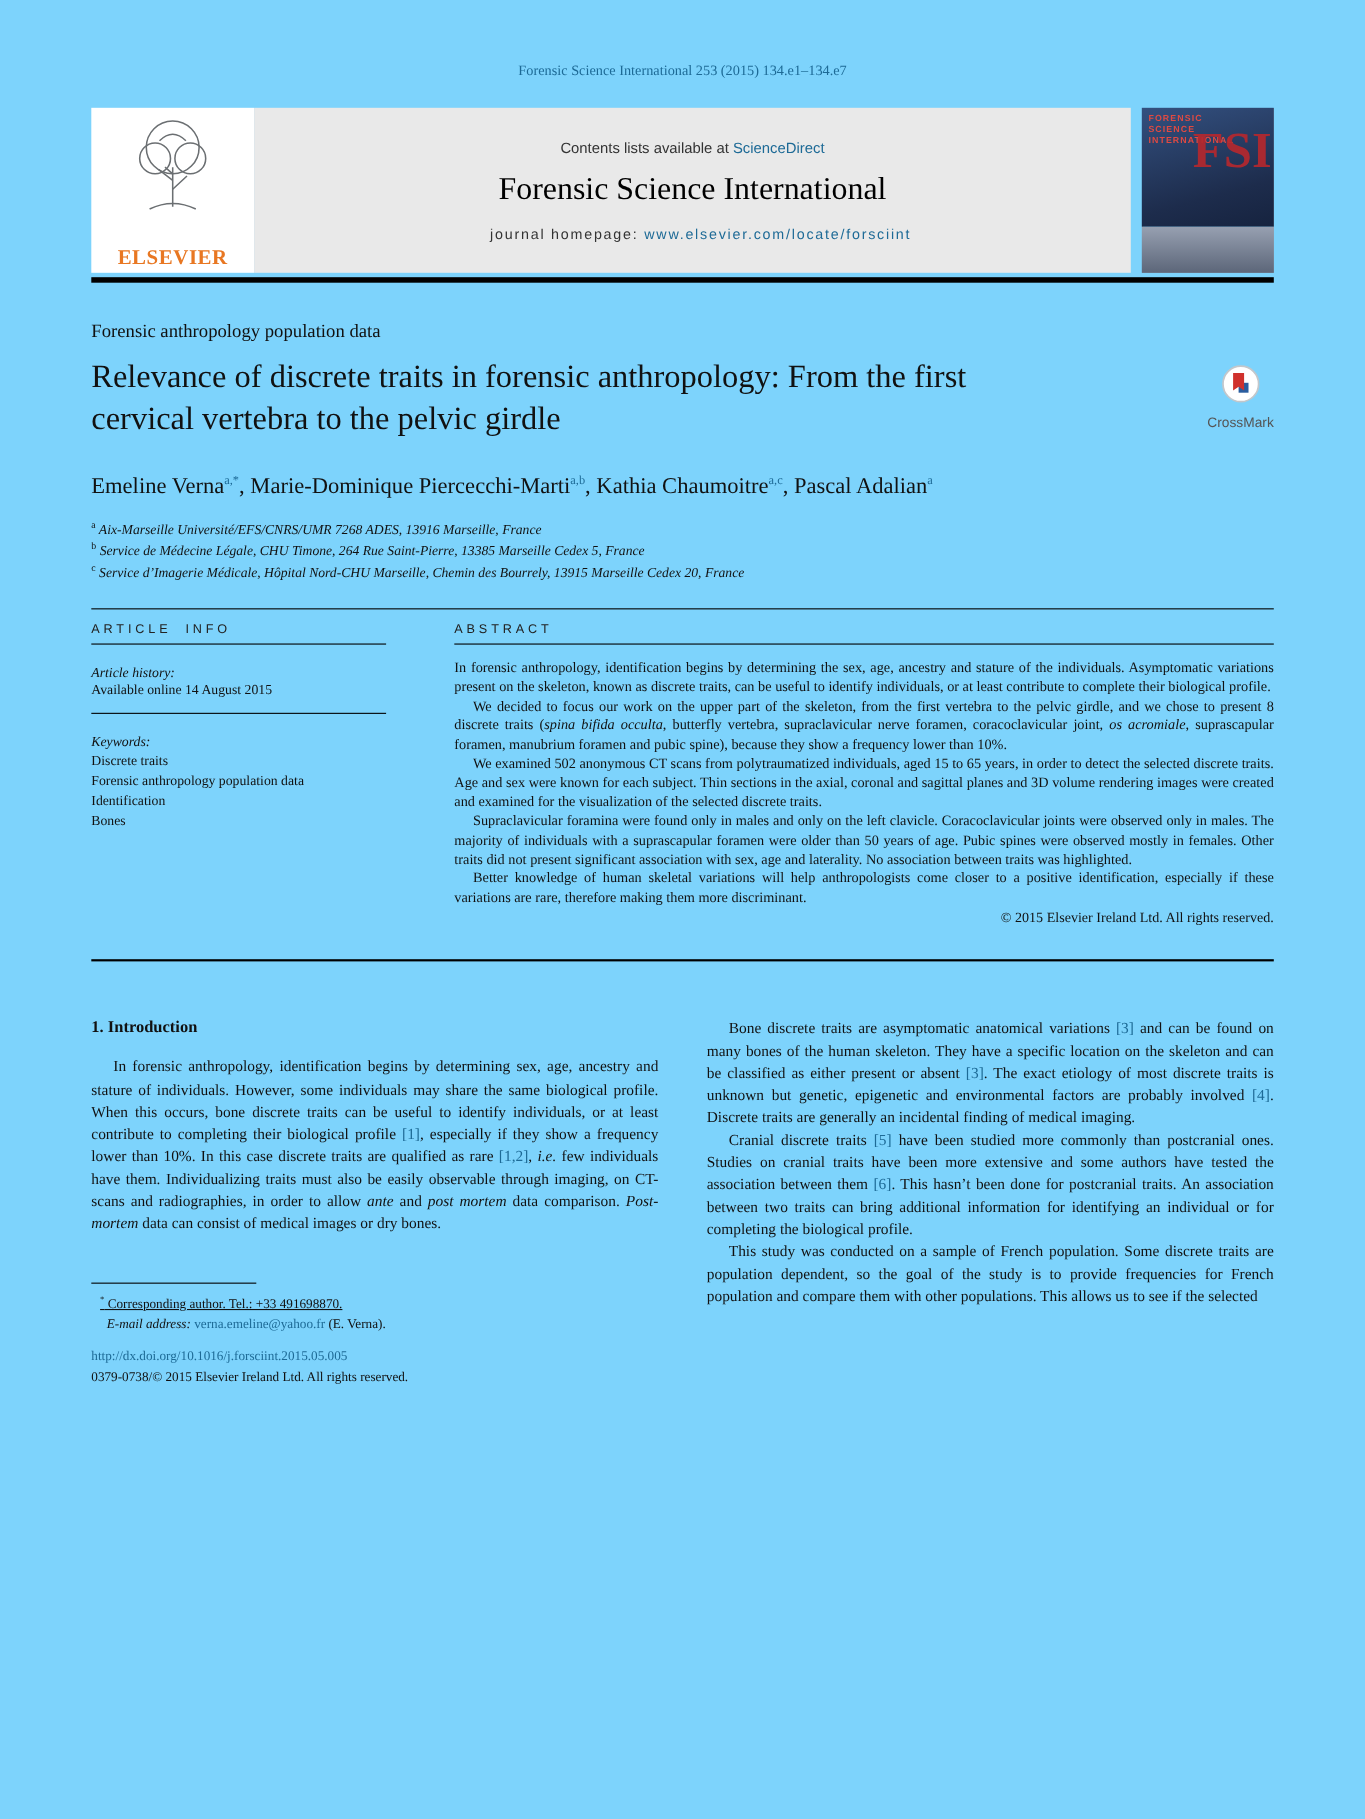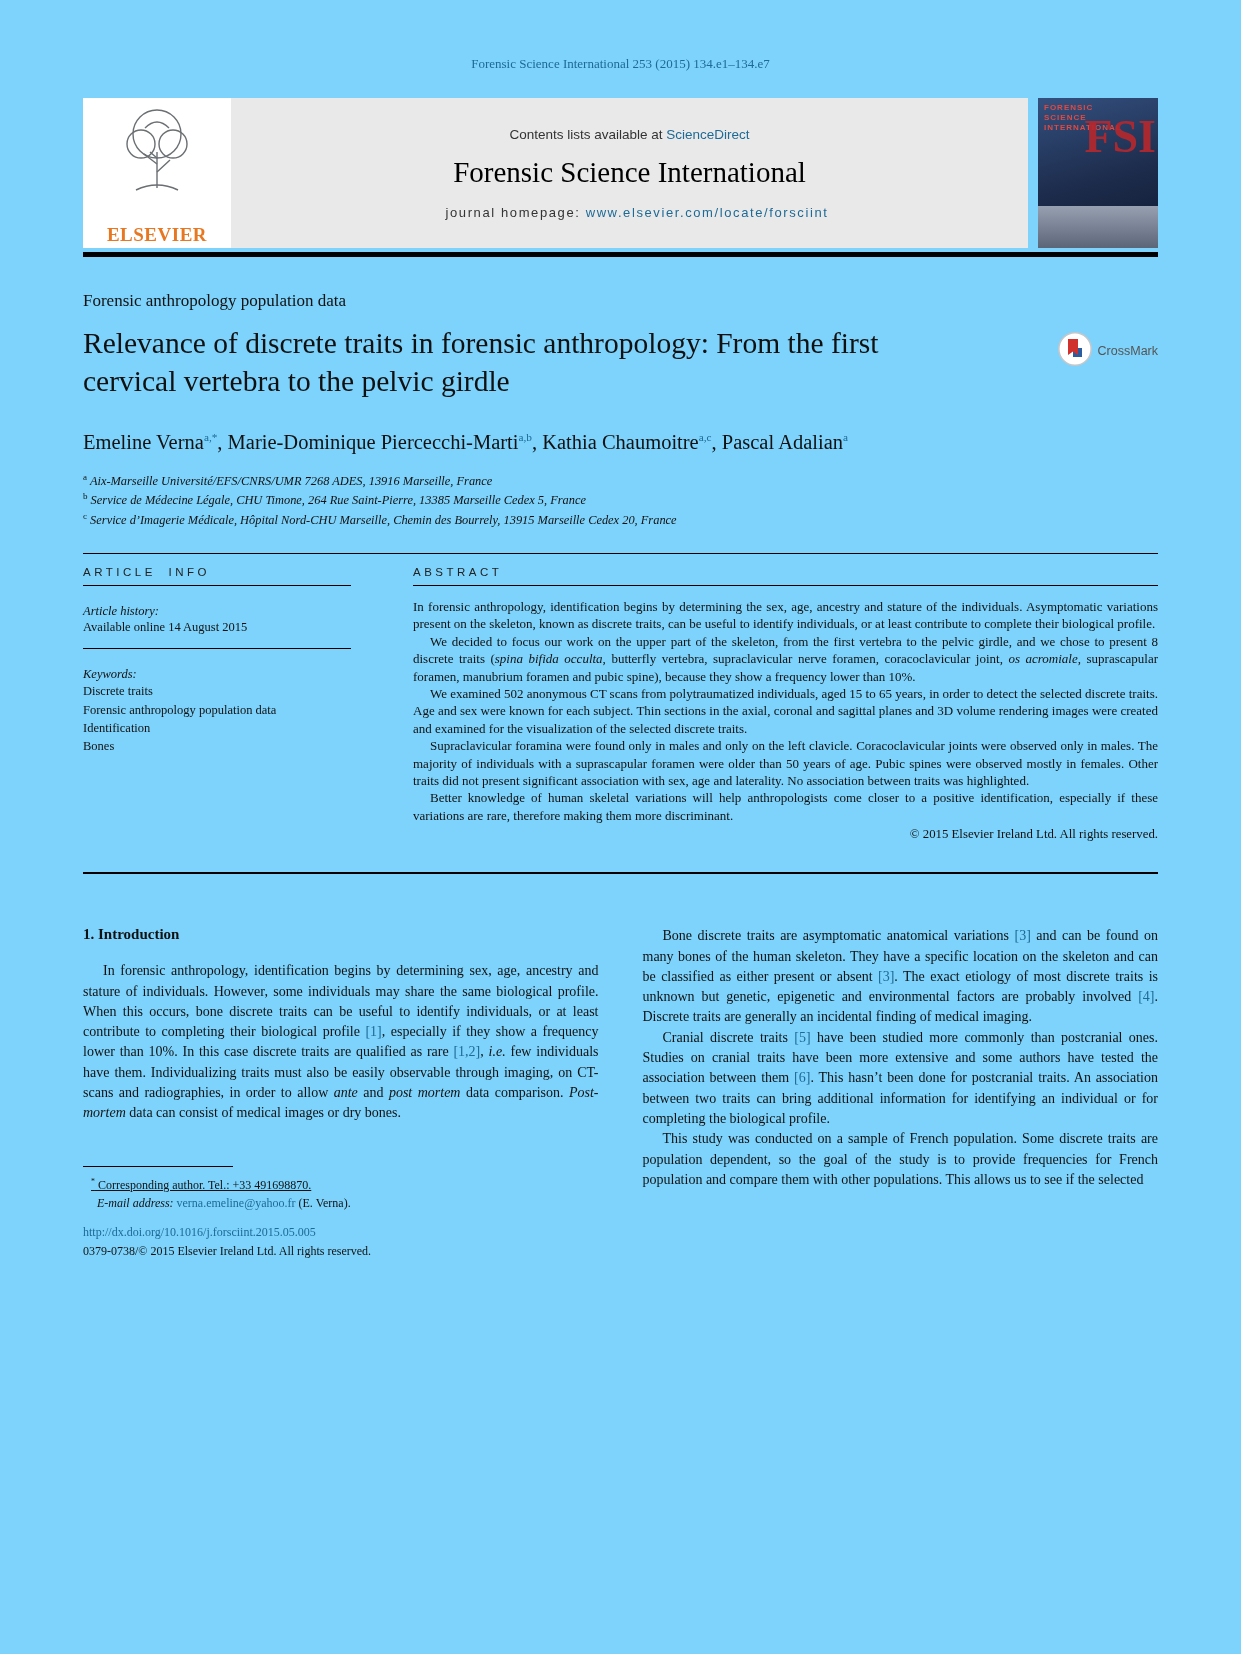--- a/index.html
+++ b/index.html
@@ -28,21 +28,21 @@
   .cover{width:120px;margin-left:10px;display:flex;flex-direction:column;box-shadow:0 0 0 1px #9aa0a8 inset;}
   .cover-top{flex:1;background:linear-gradient(165deg,#33507f 0%,#1d2c4c 70%,#16233f 100%);position:relative;overflow:hidden;}
   .cover-lines{position:absolute;top:5px;left:6px;color:#e04a42;font-family:"Liberation Sans",sans-serif;font-size:8px;font-weight:bold;letter-spacing:1px;line-height:1.25;}
   .cover-fsi{position:absolute;right:2px;top:16px;font-family:"Liberation Serif",serif;font-weight:bold;font-size:46px;color:#b5282e;opacity:.92;line-height:1;}
   .cover-bottom{height:42px;background:linear-gradient(180deg,#97a0b1,#5c6679);}
   .black-bar{height:5px;background:#000;margin-top:4px;}
   
   .article-type{font-size:17px;margin-top:34px;}
   .title-row{position:relative;margin-top:14px;}
   .article-title{font-size:29.5px;font-weight:400;line-height:1.28;margin:0;max-width:885px;}
-  .crossmark{position:absolute;right:0;top:6px;display:flex;align-items:center;gap:5px;cursor:pointer;}
+  .crossmark{position:absolute;right:0;top:6px;display:flex;align-items:center;gap:5px;cursor:pointer;flex-direction:column;}
   .crossmark-label{font-family:"Liberation Sans",sans-serif;font-size:12.5px;color:#555;}
   
   .authors{margin-top:26px;font-size:20.5px;max-width:960px;line-height:1.5;}
   .authors sup{vertical-align:super;font-size:.55em;color:var(--link);}
   
   .affils{margin-top:14px;}
   .affil{font-size:12.4px;font-style:italic;line-height:1.38;}
   .affil sup{font-style:normal;font-size:9px;vertical-align:super;}
   
   .info-abs{margin-top:24px;border-top:1px solid #000;border-bottom:2px solid #000;

